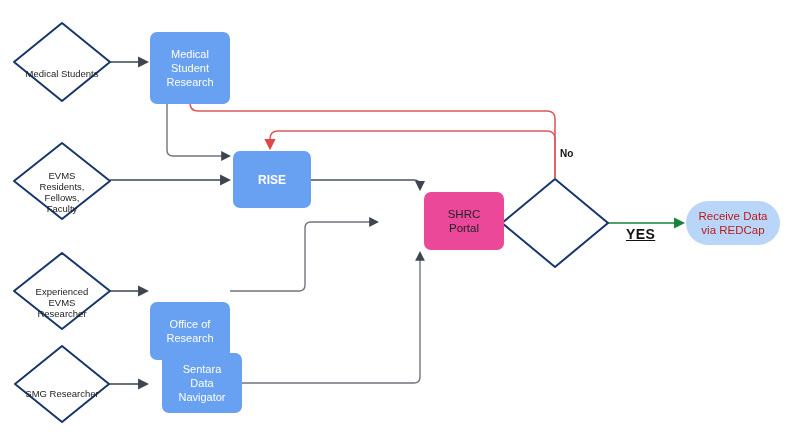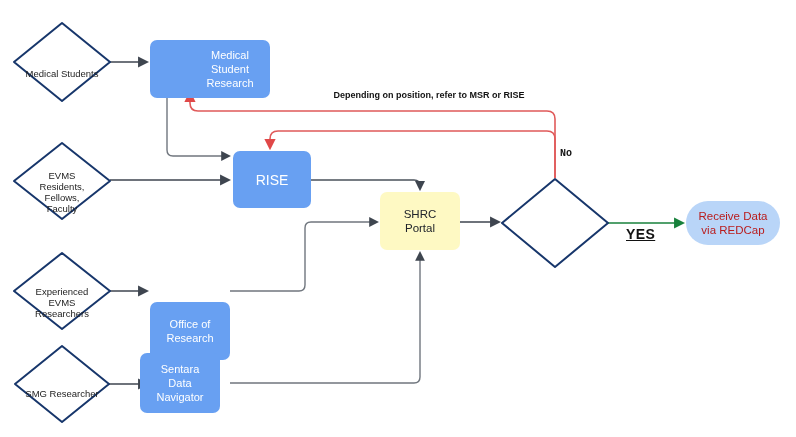--- a/index.html
+++ b/index.html
@@ -19,23 +19,23 @@
     margin-top:12px;
   }
   .d-label{font-size:9.5px;line-height:11px;}
   .box{
     position:absolute;
     display:flex;align-items:center;justify-content:center;
     text-align:center;
     border-radius:7px;
   }
   .box-blue{background:#68A0F2;color:#ffffff;}
-  .box-light{background:#fef9c3;color:#20242b;}
+  .box-light{background:#ec4899;color:#20242b;margin-left:44px;}
   .box-label{white-space:pre-line;font-size:11px;line-height:14px;}
-  .rise-label{font-size:14px;}
+  .rise-label{font-size:12px;font-weight:bold;}
   .shrc-label{font-size:11.5px;}
   .stadium{
     position:absolute;
     display:flex;align-items:center;justify-content:center;
     background:#B9D5F8;color:#b91c1c;
     border-radius:22px;text-align:center;
   }
   .edge-label{
     position:absolute;
     font-weight:bold;color:#121212;
@@ -83,47 +83,46 @@
     <polygon points="502,223 555,179 608,223 555,267" fill="#ffffff" stroke="#17366B" stroke-width="2" stroke-linejoin="round"></polygon>
   </svg>
 
   <div class="node-label d-label" style="left:12px;top:56px;width:100px;">Medical Students</div>
   <div class="node-label d-label" style="left:17px;top:158px;width:90px;">EVMS
 Residents,
 Fellows,
 Faculty</div>
   <div class="node-label d-label" style="left:17px;top:274px;width:90px;">Experienced
 EVMS
-Researchers</div>
+Researcher</div>
   <div class="node-label d-label" style="left:7px;top:376px;width:110px;">SMG Researcher</div>
 
-  <div class="box box-blue" style="left:150px;top:40px;width:80px;height:58px;padding-left:40px;">
+  <div class="box box-blue" style="left:150px;top:32px;width:80px;height:72px;">
     <span class="box-label">Medical
 Student
 Research</span>
   </div>
   <div class="box box-blue" style="left:233px;top:151px;width:78px;height:57px;">
     <span class="box-label rise-label">RISE</span>
   </div>
   <div class="box box-blue" style="left:150px;top:262px;width:80px;height:58px;margin-top:40px;">
     <span class="box-label">Office of
 Research</span>
   </div>
-  <div class="box box-blue" style="left:140px;top:353px;width:80px;height:60px;">
+  <div class="box box-blue" style="left:162px;top:353px;width:80px;height:60px;">
     <span class="box-label">Sentara
 Data
 Navigator</span>
   </div>
   <div class="box box-light" style="left:380px;top:192px;width:80px;height:58px;">
     <span class="box-label shrc-label">SHRC
 Portal</span>
   </div>
 
   <div class="stadium" style="left:686px;top:201px;width:94px;height:44px;">
     <span class="box-label" style="font-size:11.5px;line-height:14px;">Receive Data
 via REDCap</span>
   </div>
 
-  <div class="edge-label note-label" style="left:329px;top:90px;width:200px;">Depending on position, refer to MSR or RISE</div>
-  <div class="edge-label no-label" style="left:560px;top:148px;font-family:Liberation Mono, monospace;">No</div>
+  <div class="edge-label no-label" style="left:560px;top:148px;">No</div>
   <div class="edge-label yes-label" style="left:626px;top:226px;">YES</div>
 
 </div>
 
 </body></html>

